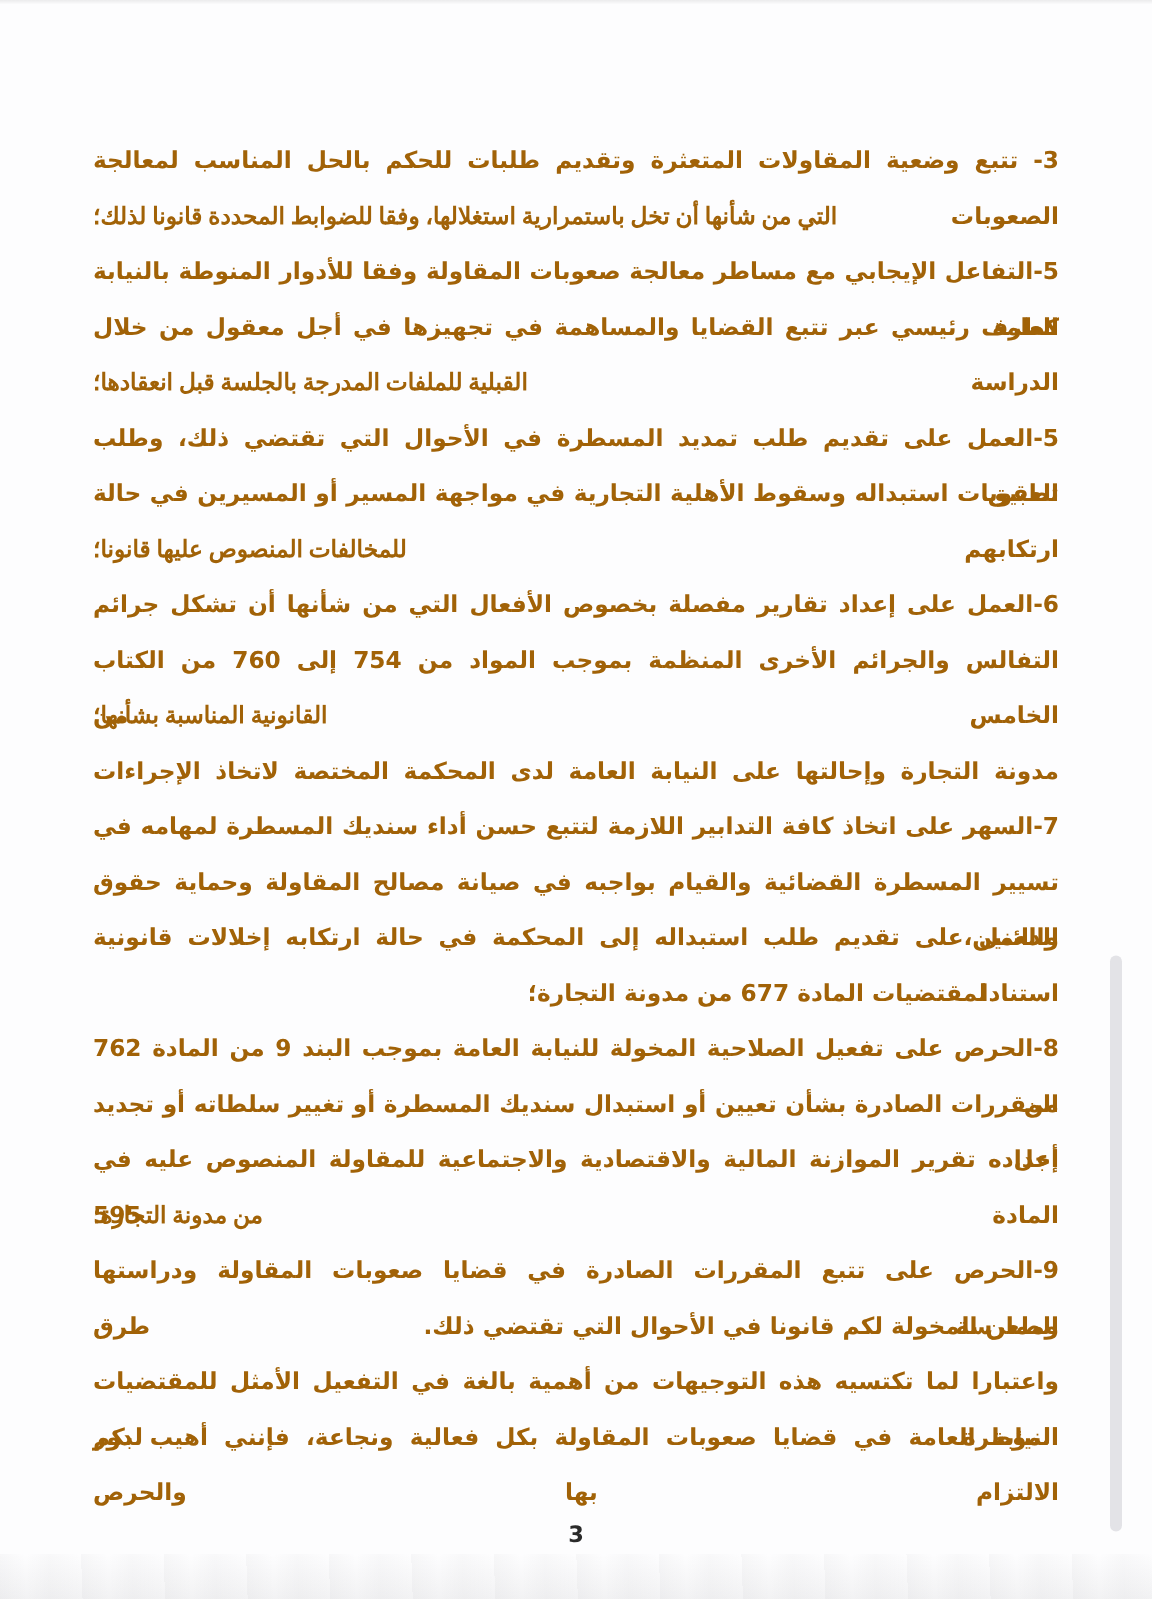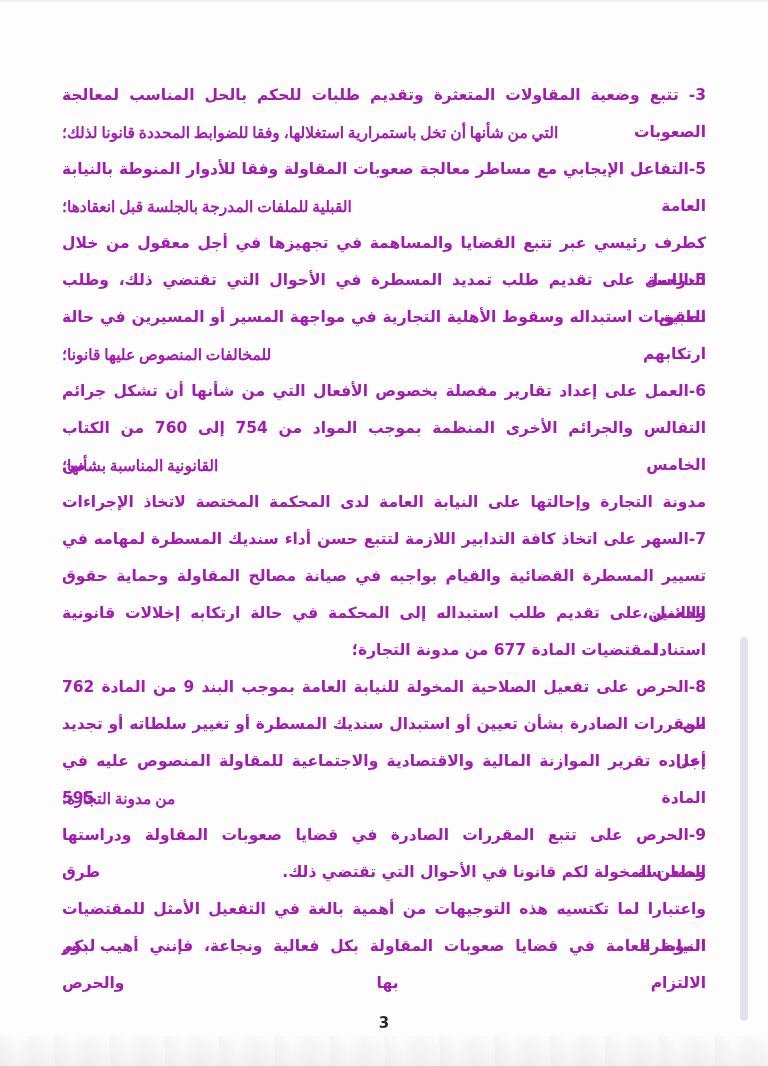--- a/index.html
+++ b/index.html
@@ -43,28 +43,28 @@
     position: absolute;
     right: 20px;
     top: 637px;
     width: 8px;
     height: 384px;
     border-radius: 4px;
     background: #e3e3e7;
   }
   .text-column {
     position: absolute;
-    top: 77px;
+    top: 89px;
     right: 62px;
     width: 644px;
     direction: rtl;
     unicode-bidi: embed;
     font-weight: 700;
     font-size: 15.5px;
-    color: #a21caf;
+    color: #a16207;
     font-family: "DejaVu Sans", sans-serif;
   }
   .text-line {
     height: 37px;
     line-height: 37px;
     white-space: normal;
     overflow: visible;
   }
   .align-justify {
     text-align: justify;
@@ -96,22 +96,22 @@
 </style>
 </head>
 <body>
 
 <div class="sheet">
   <div class="top-edge"></div>
   <div class="text-column" lang="ar" dir="rtl">
       <div class="text-line align-justify">3- تتبع وضعية المقاولات المتعثرة وتقديم طلبات للحكم بالحل المناسب لمعالجة الصعوبات</div>
       <div class="text-line align-right">التي من شأنها أن تخل باستمرارية استغلالها، وفقا للضوابط المحددة قانونا لذلك؛</div>
       <div class="text-line align-justify">5-التفاعل الإيجابي مع مساطر معالجة صعوبات المقاولة وفقا للأدوار المنوطة بالنيابة العامة</div>
+      <div class="text-line align-justify">كطرف رئيسي عبر تتبع القضايا والمساهمة في تجهيزها في أجل معقول من خلال الدراسة</div>
       <div class="text-line align-right">القبلية للملفات المدرجة بالجلسة قبل انعقادها؛</div>
-      <div class="text-line align-justify">كطرف رئيسي عبر تتبع القضايا والمساهمة في تجهيزها في أجل معقول من خلال الدراسة</div>
       <div class="text-line align-justify">5-العمل على تقديم طلب تمديد المسطرة في الأحوال التي تقتضي ذلك، وطلب تطبيق</div>
       <div class="text-line align-justify">العقوبات استبداله وسقوط الأهلية التجارية في مواجهة المسير أو المسيرين في حالة ارتكابهم</div>
       <div class="text-line align-right">للمخالفات المنصوص عليها قانونا؛</div>
       <div class="text-line align-justify">6-العمل على إعداد تقارير مفصلة بخصوص الأفعال التي من شأنها أن تشكل جرائم</div>
       <div class="text-line align-justify">التفالس والجرائم الأخرى المنظمة بموجب المواد من 754 إلى 760 من الكتاب الخامس من</div>
       <div class="text-line align-right">القانونية المناسبة بشأنها؛</div>
       <div class="text-line align-justify">مدونة التجارة وإحالتها على النيابة العامة لدى المحكمة المختصة لاتخاذ الإجراءات</div>
       <div class="text-line align-justify">7-السهر على اتخاذ كافة التدابير اللازمة لتتبع حسن أداء سنديك المسطرة لمهامه في</div>
       <div class="text-line align-justify">تسيير المسطرة القضائية والقيام بواجبه في صيانة مصالح المقاولة وحماية حقوق الدائنين،</div>
       <div class="text-line align-justify">والعمل على تقديم طلب استبداله إلى المحكمة في حالة ارتكابه إخلالات قانونية استنادا</div>

